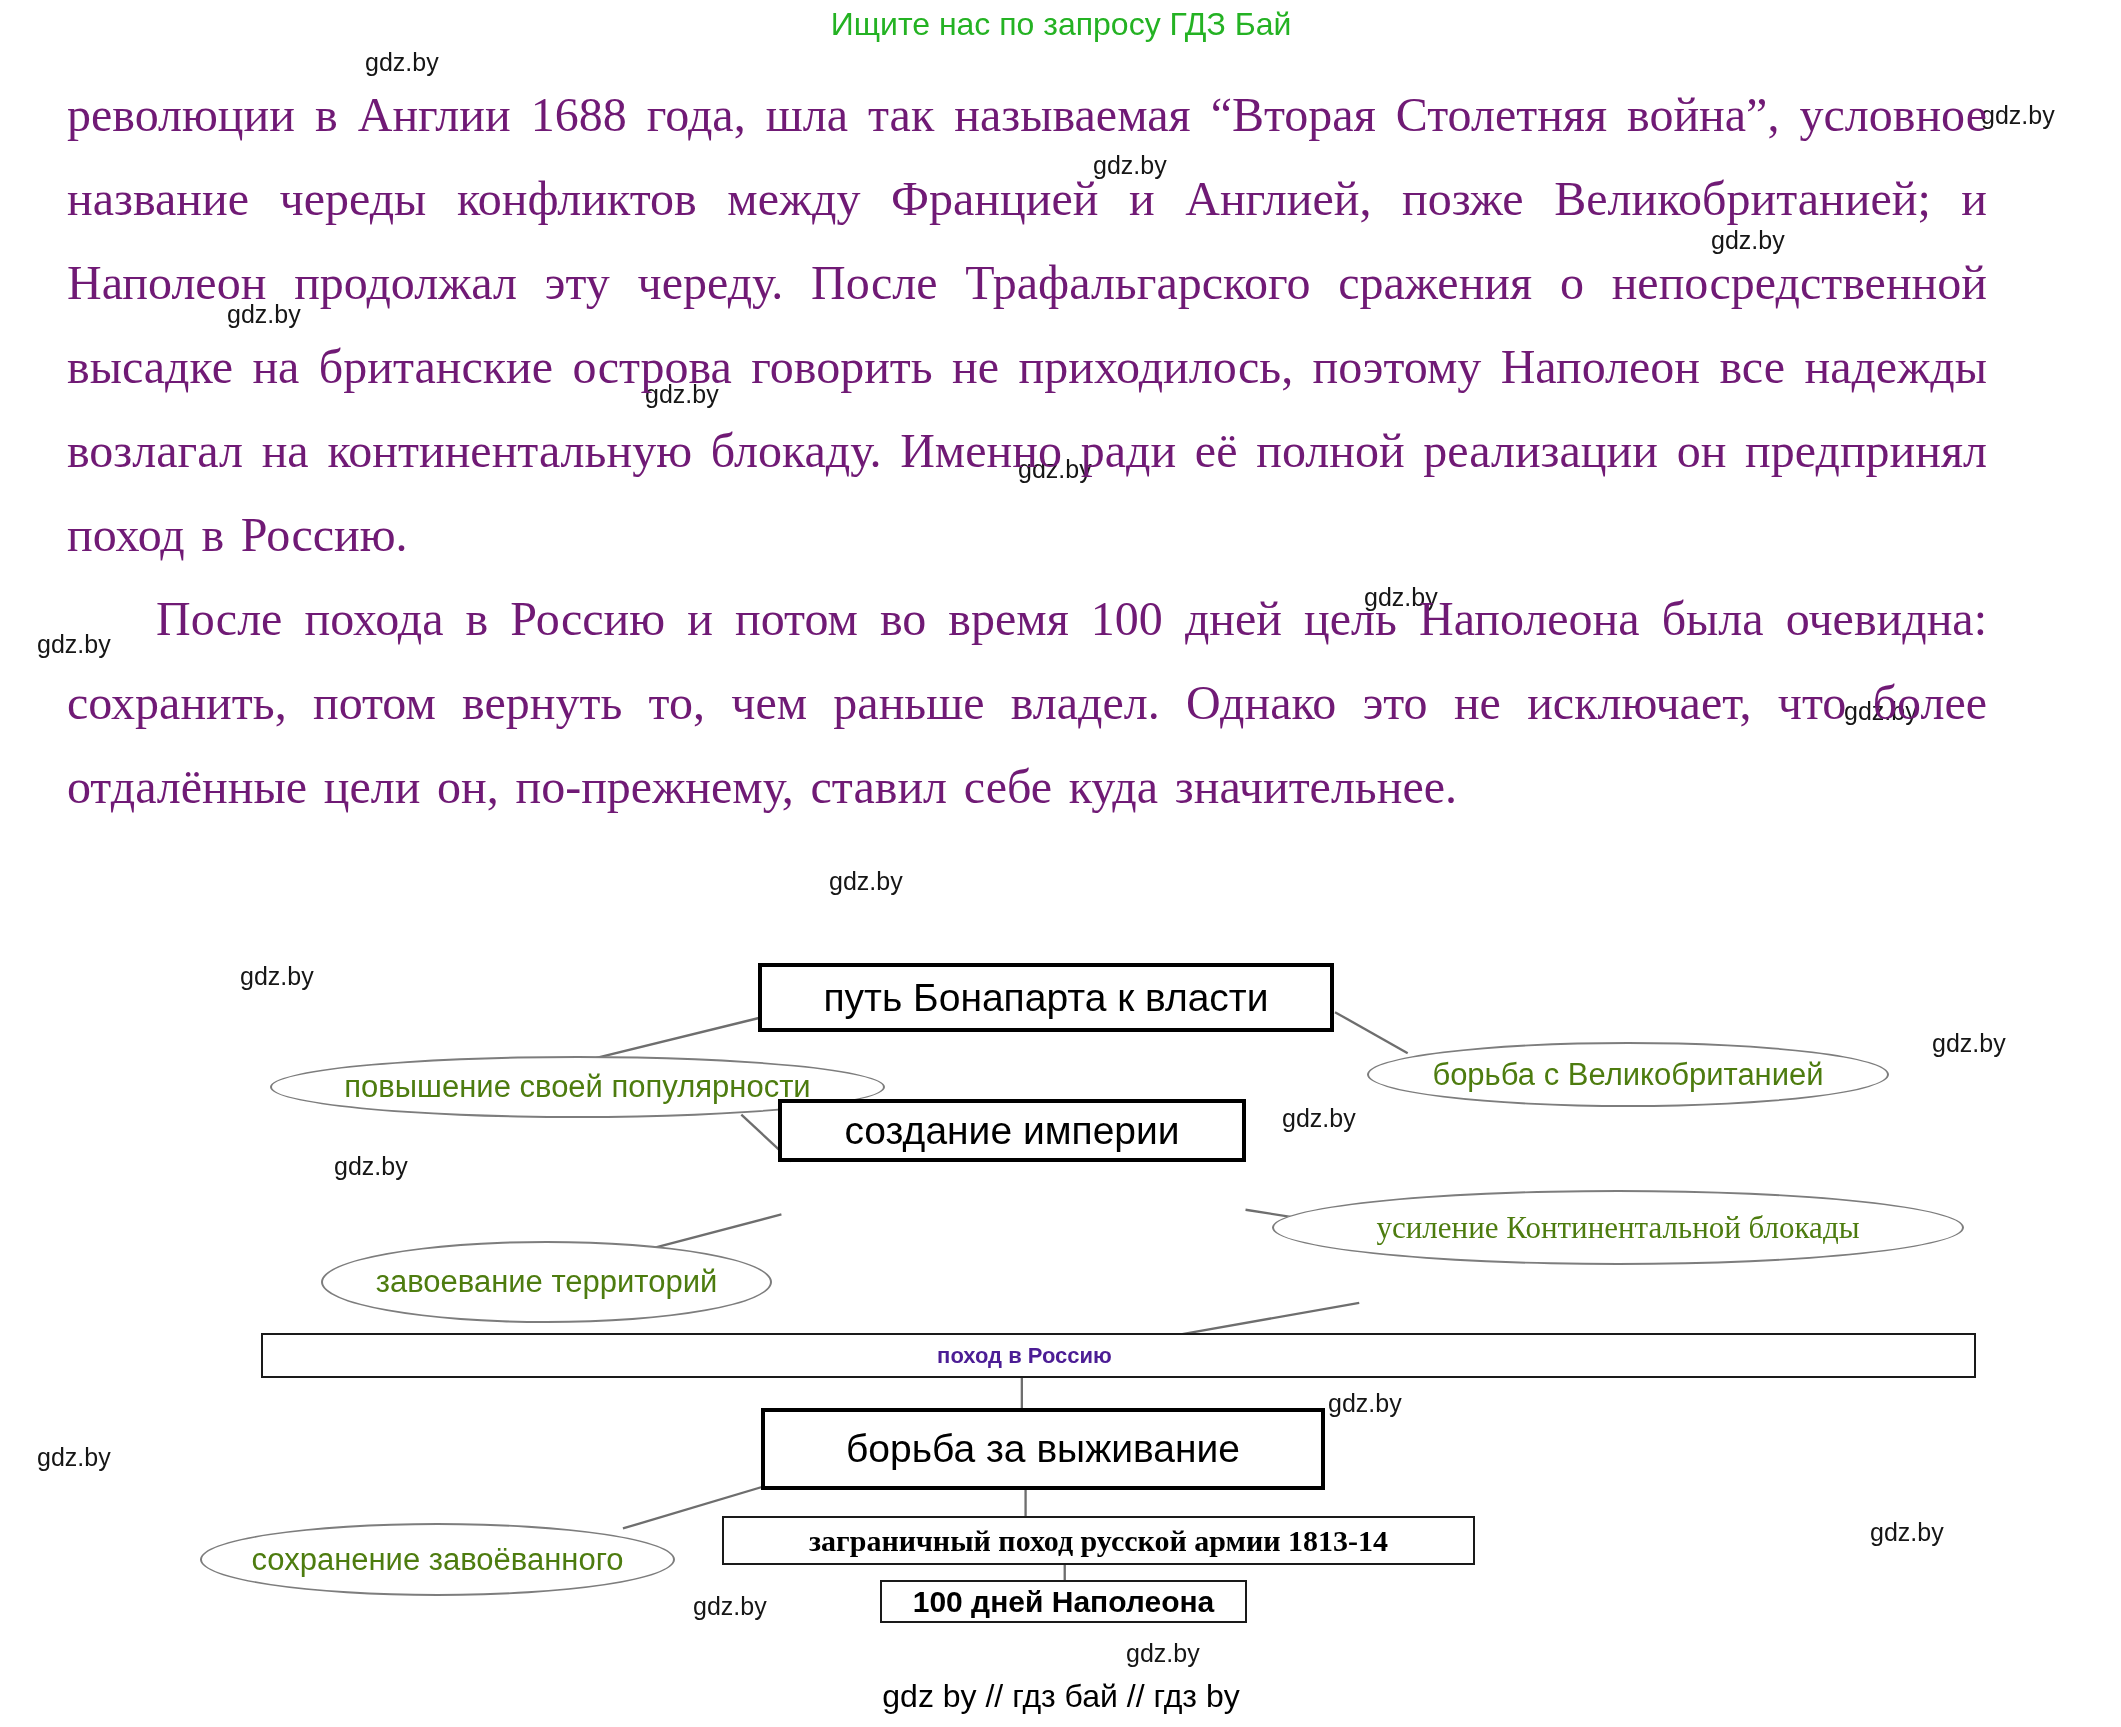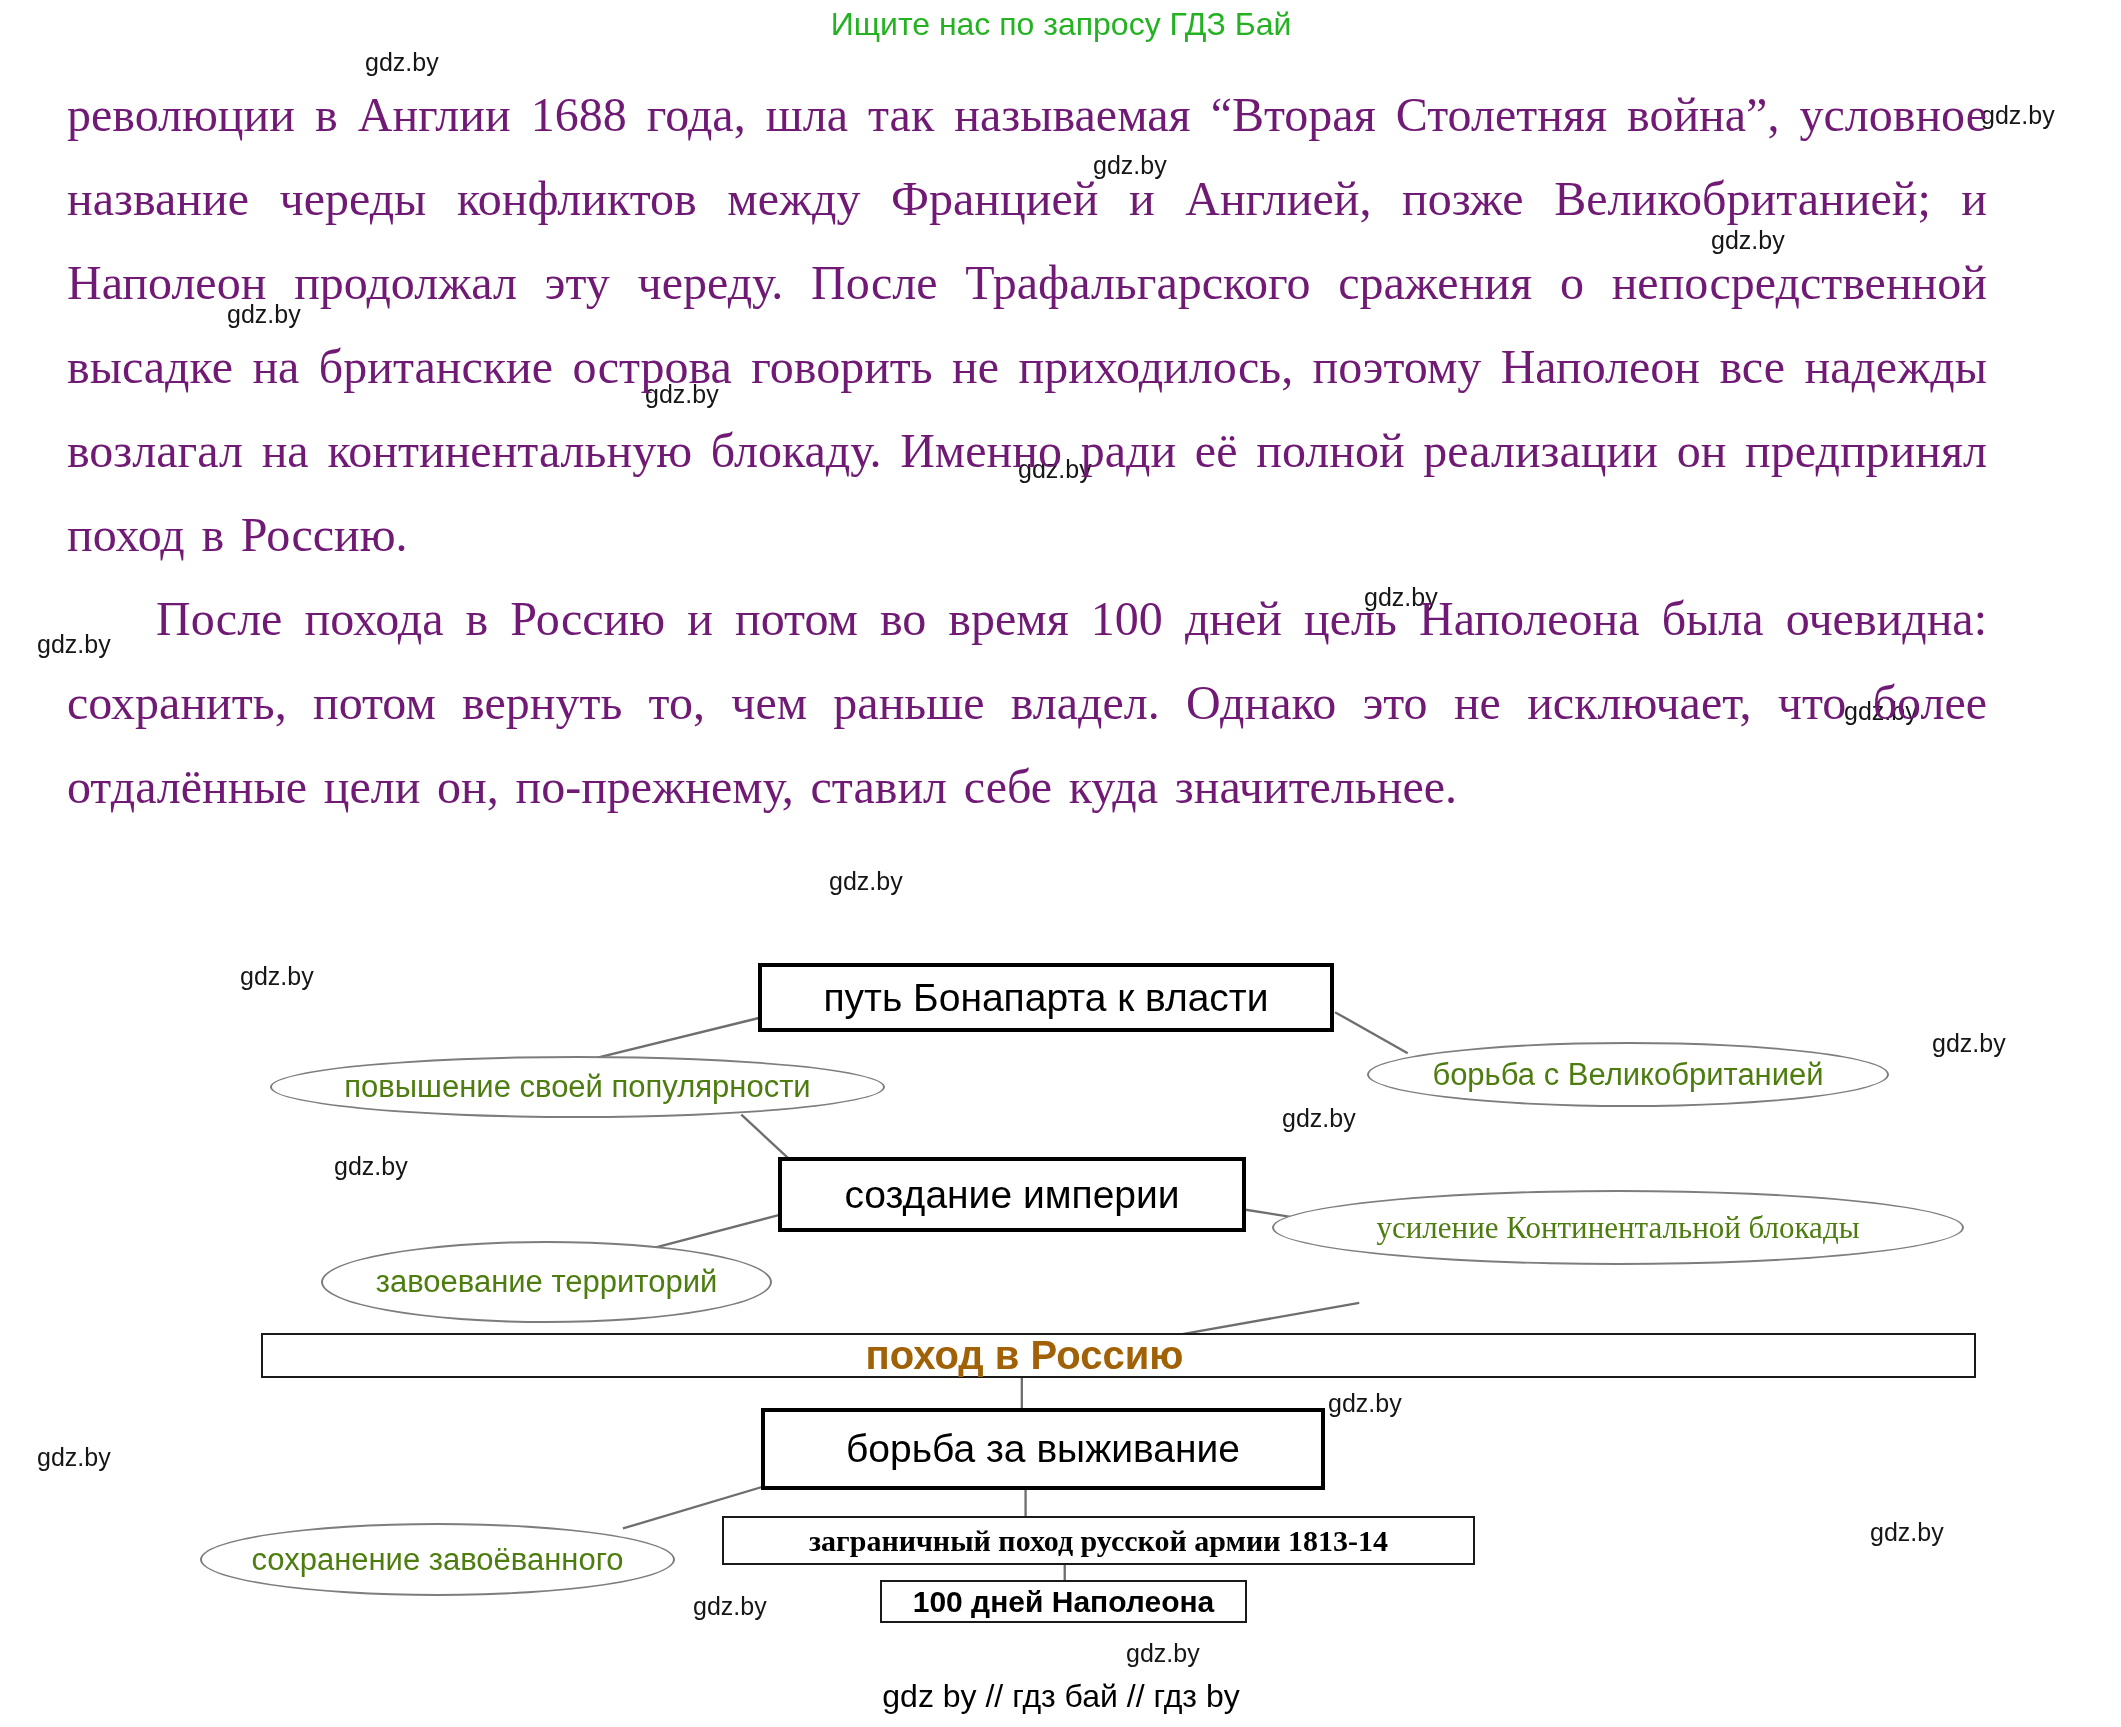--- a/index.html
+++ b/index.html
@@ -8,21 +8,21 @@
   .wm{position:absolute;font-size:25px;color:#161616;font-family:"Liberation Sans",sans-serif;white-space:nowrap;}
   .bodytext{position:absolute;left:67px;top:73px;width:1920px;font-family:"Liberation Serif",serif;font-size:48px;line-height:84px;color:#701a75;text-align:justify;word-spacing:4.7px;}
   .bodytext p{margin:0;padding:0;}
   .indent{text-indent:89px;}
   svg.connectors{position:absolute;left:0;top:0;pointer-events:none;}
   svg.connectors line{stroke:#6e6e6e;stroke-width:2.5;}
   .node{position:absolute;display:flex;align-items:center;justify-content:center;background:#fff;box-sizing:border-box;text-align:center;white-space:nowrap;}
   .boldbox{border:4.7px solid #000;font-size:39px;color:#000;}
   .ellipse{border:2.8px solid #7d7d7d;border-radius:50%;font-size:31px;color:#4d7c0f;}
   .thinbox{border:2.8px solid #1a1a1a;font-size:30px;font-weight:bold;color:#000;}
-  .widebox{border:2.8px solid #1a1a1a;font-size:40px;font-weight:600;color:#a16207;padding-right:214px;padding-left:26px;}
+  .widebox{border:2.8px solid #1a1a1a;font-size:22px;font-weight:600;color:#4c1d95;padding-right:214px;padding-left:26px;}
   .footer{position:absolute;left:0;top:1678px;width:100%;text-align:center;font-size:32px;color:#000000;}
 </style>
 </head>
 <body>
 
 <div class="page">
 
   <div class="promo">Ищите нас по запросу ГДЗ Бай</div>
 
   <div id="watermarks">
@@ -65,21 +65,21 @@
     <line x1="1142" y1="1670" x2="1142" y2="1697"></line>
     <line x1="822" y1="1594" x2="668" y2="1640"></line>
   </svg>
 
   <div class="node boldbox" style="left:758px;top:963px;width:576px;height:69px;">путь Бонапарта к власти</div>
 
   <div class="node ellipse" style="left:270px;top:1056px;width:615px;height:62px;">повышение своей популярности</div>
 
   <div class="node ellipse" style="left:1367px;top:1042px;width:522px;height:65px;">борьба с Великобританией</div>
 
-  <div class="node boldbox" style="left:778px;top:1157px;width:468px;height:75px;">создание империи</div>
+  <div class="node boldbox" style="left:778px;top:1099px;width:468px;height:63px;">создание империи</div>
 
   <div class="node ellipse" style="left:321px;top:1241px;width:451px;height:82px;">завоевание территорий</div>
 
   <div class="node ellipse" style="left:1272px;top:1190px;width:692px;height:75px;font-family:Liberation Serif, serif;">усиление Континентальной блокады</div>
 
   <div class="node widebox" style="left:261px;top:1333px;width:1715px;height:45px;">поход в Россию</div>
 
   <div class="node boldbox" style="left:761px;top:1408px;width:564px;height:82px;">борьба за выживание</div>
 
   <div class="node ellipse" style="left:200px;top:1523px;width:475px;height:73px;">сохранение завоёванного</div>

